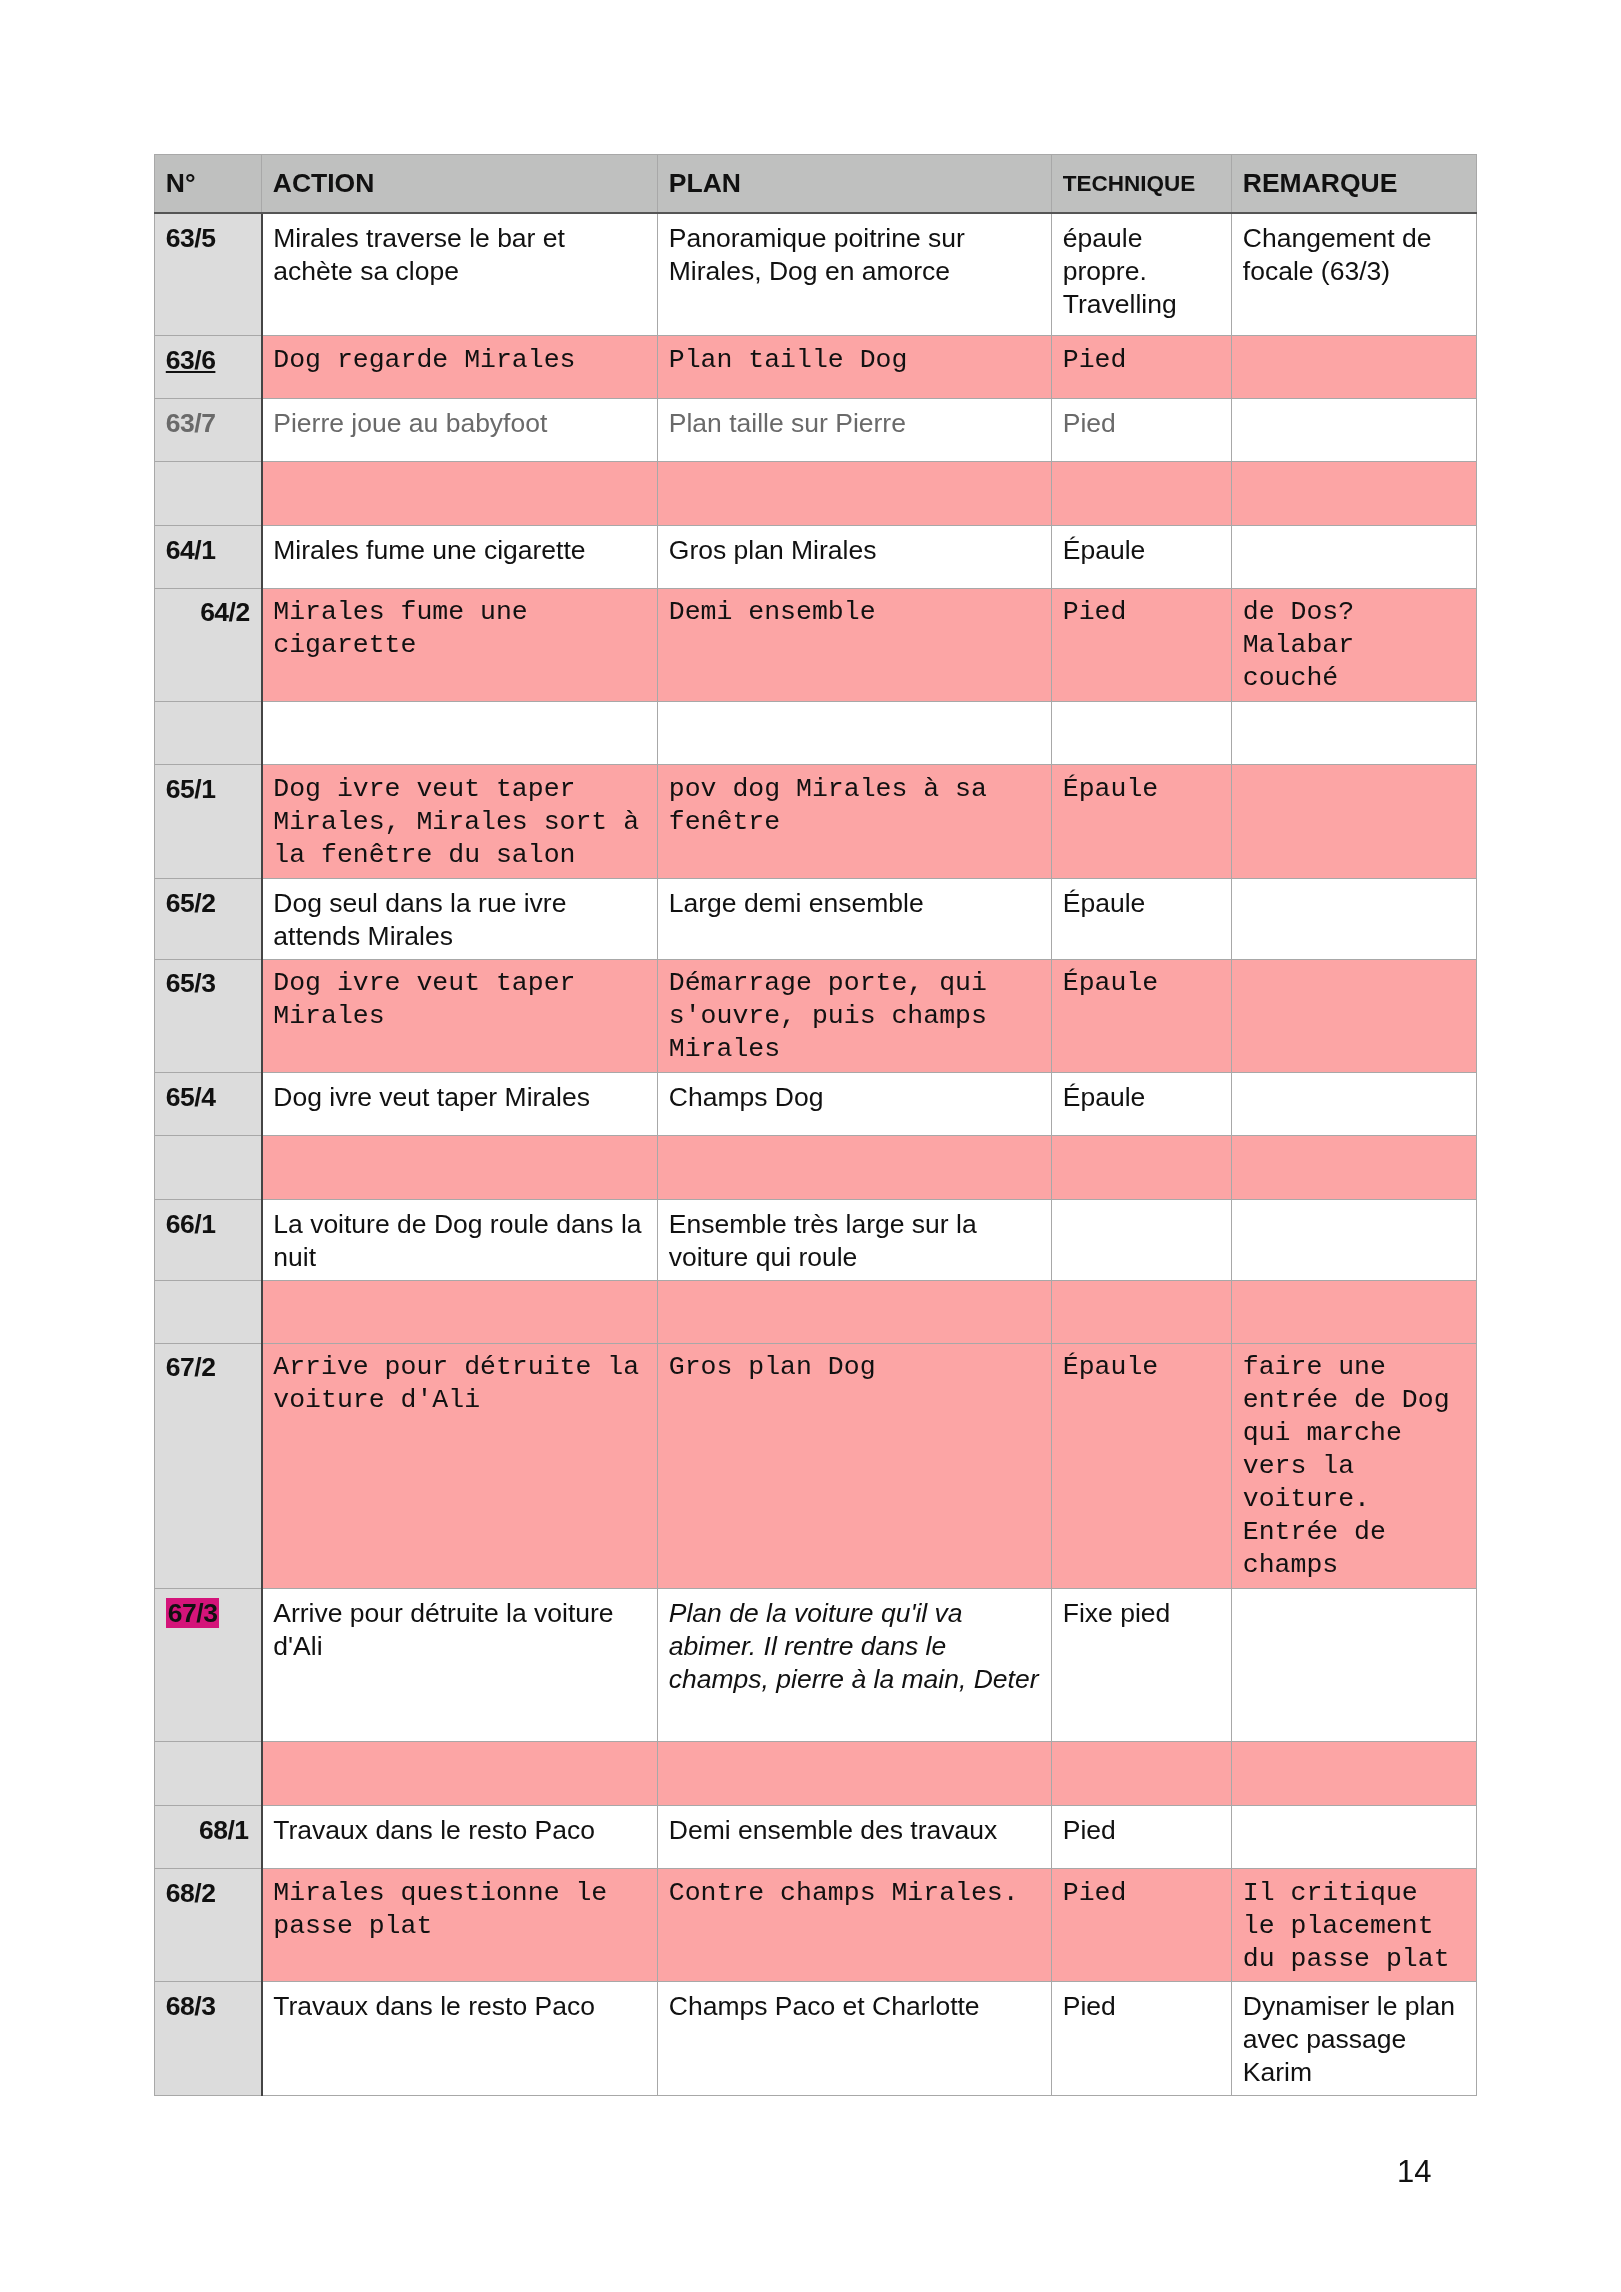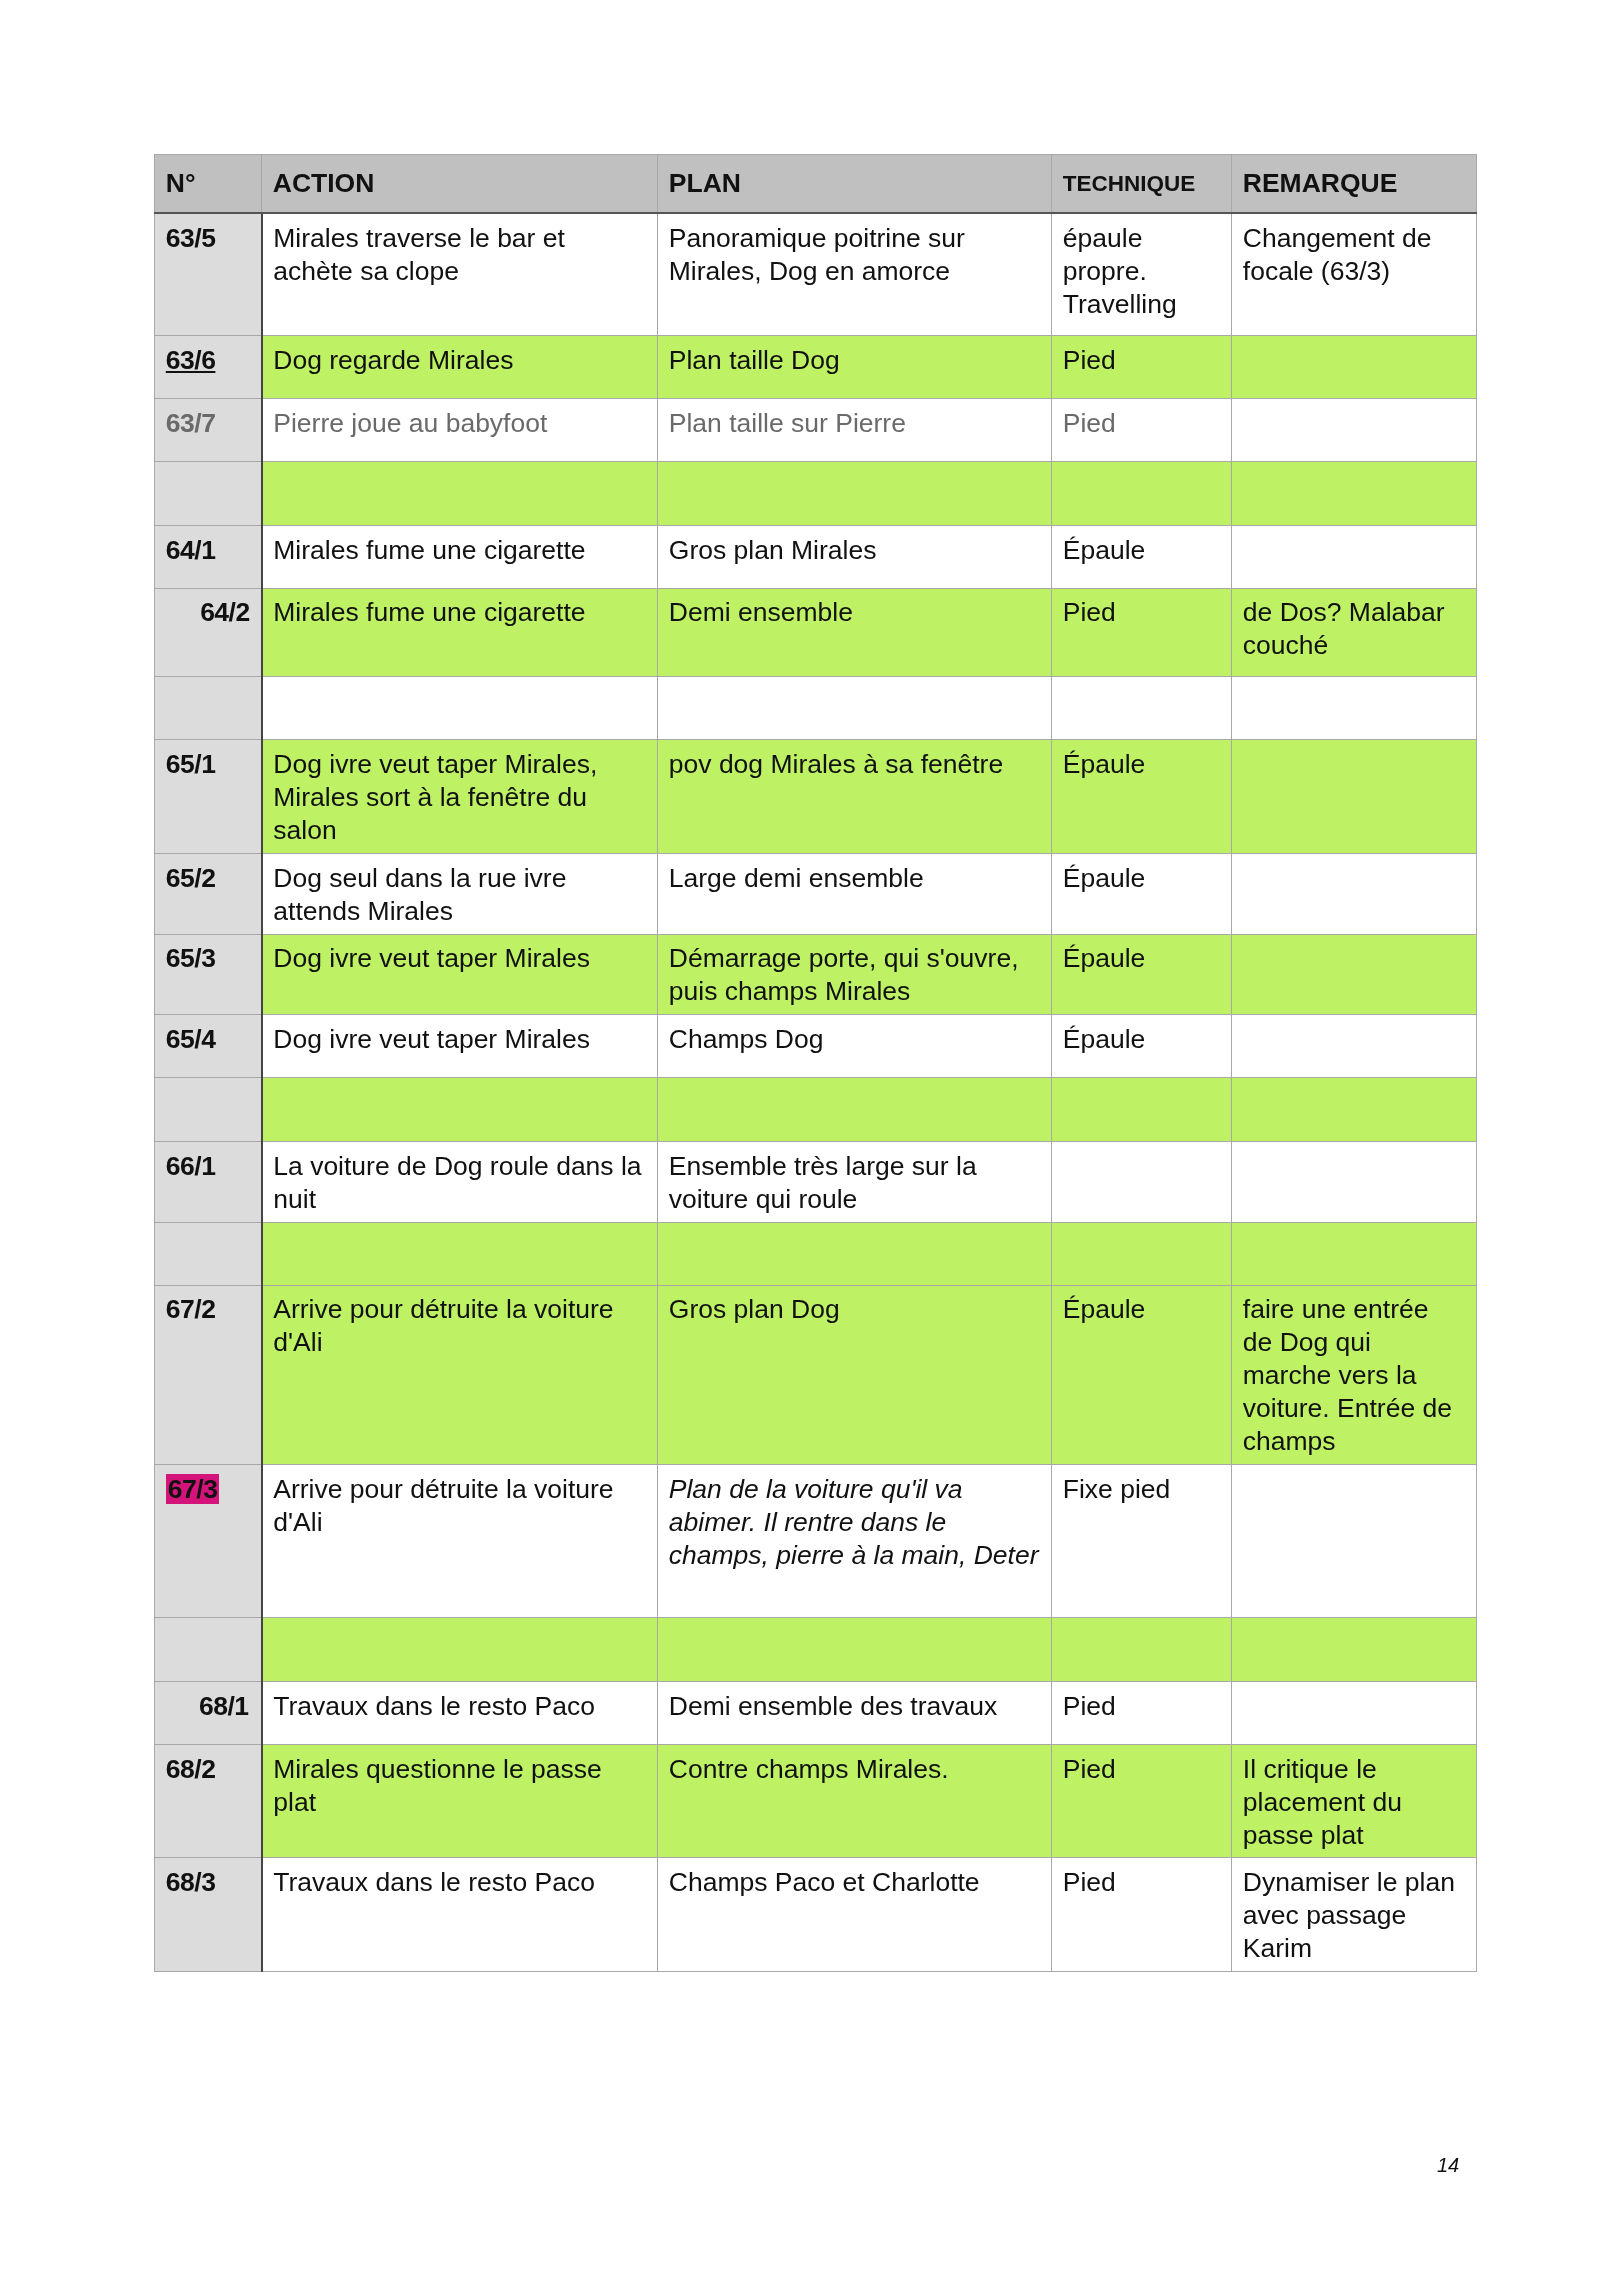--- a/index.html
+++ b/index.html
@@ -19,25 +19,25 @@
       border: 1.5px solid #a8a8a8; vertical-align: top; text-align: left;
       padding: 7.8px 10.8px 5.9px 10.8px; overflow: hidden; word-wrap: break-word;
     }
     thead th {
       background: #bfc0bf; font-weight: bold; height: 49px; vertical-align: middle;
       font-size: 26.5px; padding: 3.9px 10.8px; border-bottom: 2.9px solid #555;
     }
     thead th.tech-h { font-size: 22.5px; }
     td.num { background: #dcdcdc; font-weight: bold; border-right: 2.9px solid #444; letter-spacing: -0.5px; }
     tr.odd td:not(.num) { background: #ffffff; }
-    tr.even td:not(.num) { background: #bef264; }
+    tr.even td:not(.num) { background: #fca5a5; font-family: Liberation Mono, monospace; }
     tr.muted td { color: #6a6a6a; }
     tr.spacer td { height: 46px; padding: 0; }
     .highlight { background: #d4147a; color: #111; padding: 0 2px; }
-    .page-number { position: absolute; left: 1437px; top: 2154px; font-size: 20px; color: #111; font-style: italic; }
+    .page-number { position: absolute; left: 1397px; top: 2154px; font-size: 31px; color: #111; }
   </style>
 </head>
 <body>
 
 <div class="page">
   <table class="decoupage">
     <colgroup>
       <col class="c-num">
         <col class="c-action">
         <col class="c-plan">

